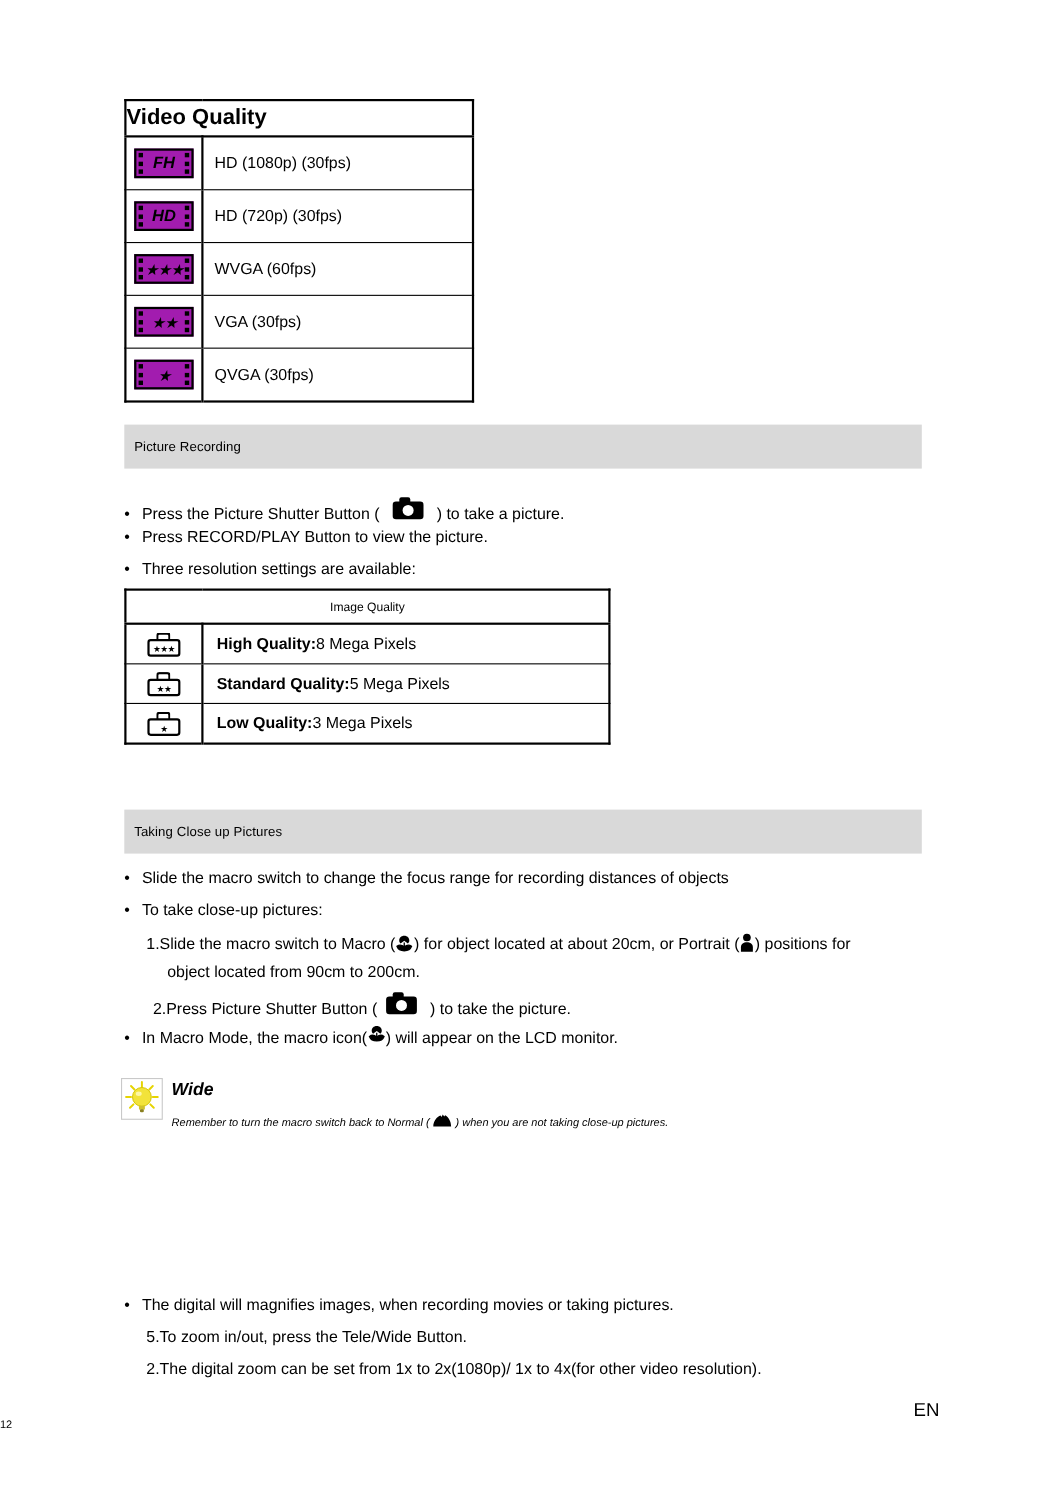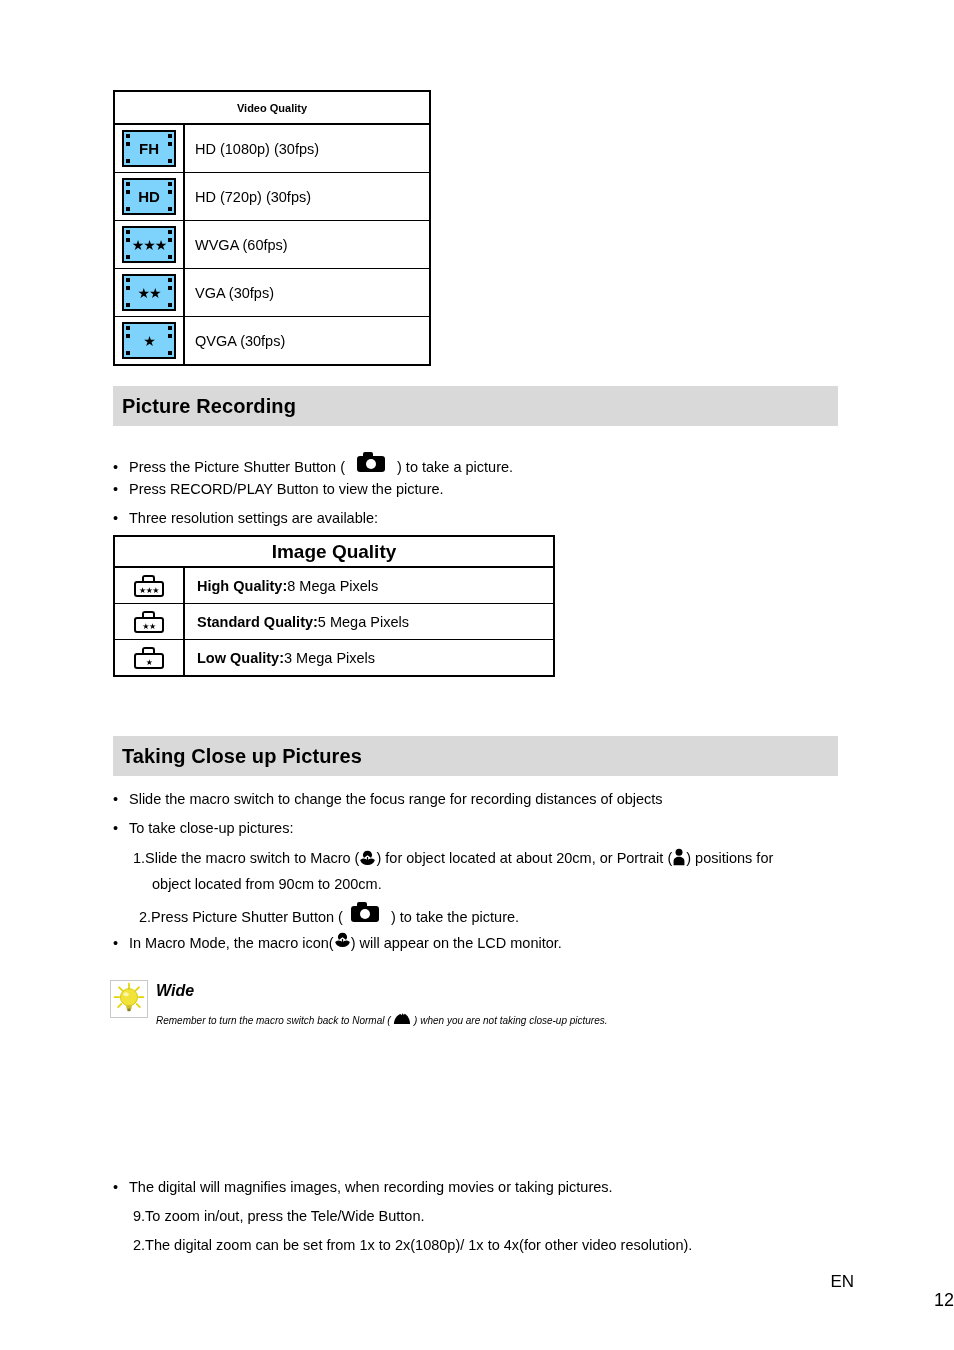--- a/index.html
+++ b/index.html
@@ -36,23 +36,22 @@
   }
 
   
   #video-quality-table {
     position: absolute;
     left: 113px;
     top: 90px;
     width: 318px;
   }
   #video-quality-table .vq-head {
-    text-align: center;
     font-weight: bold;
-    font-size: 11px;
+    font-size: 20px;
     height: 31px;
     border-bottom: 2px solid #000;
   }
   #video-quality-table .vq-icon-cell {
     width: 68px;
     height: 47px;
     text-align: center;
     vertical-align: middle;
     border-right: 2px solid #000;
   }
@@ -64,22 +63,22 @@
 
   
   #image-quality-table {
     position: absolute;
     left: 113px;
     top: 535px;
     width: 442px;
   }
   #image-quality-table .iq-head {
     text-align: center;
-    font-weight: bold;
-    font-size: 19px;
+    font-weight: normal;
+    font-size: 11px;
     height: 29px;
     border-bottom: 2px solid #000;
   }
   #image-quality-table .iq-icon-cell {
     width: 68px;
     height: 35px;
     text-align: center;
     vertical-align: middle;
     border-right: 2px solid #000;
   }
@@ -89,25 +88,26 @@
     vertical-align: middle;
     margin-left: 28px;
   }
   #image-quality-table .iq-strong { font-weight: bold; }
 
   
   .film-icon {
     display: inline-block;
     position: relative;
     width: 54px;
-    height: 37px;
+    height: 27px;
     border: 2px solid #000;
-    background: #7dd3fc;
+    background: #a21caf;
     box-sizing: border-box;
     vertical-align: middle;
+    font-style: italic;
   }
   .film-icon .perf {
     position: absolute;
     width: 4px;
     height: 4px;
     background: #000;
   }
   .film-icon .perf.l { left: 2px; }
   .film-icon .perf.r { right: 2px; }
   .film-icon .perf.p1 { top: 2px; }
@@ -150,22 +150,22 @@
     height: 40px;
     display: flex;
     align-items: center;
   }
   .section-bar .bar-bg {
     position: absolute;
     left: 0; top: 0; right: 0; bottom: 0;
   }
   .section-bar .bar-title {
     position: relative;
-    font-size: 20px;
-    font-weight: bold;
+    font-size: 12px;
+    font-weight: normal;
     padding-left: 9px;
     letter-spacing: 0.1px;
   }
   .bullet-row {
     position: absolute;
     font-size: 14.5px;
     display: flex;
     align-items: baseline;
     white-space: nowrap;
   }
@@ -305,22 +305,22 @@
     line-height: 1.75;
     text-align: justify;
   }
 
   
   #page-number {
     position: absolute;
     left: 0;
     right: 0;
     top: 1290px;
-    text-align: right;
-    font-size: 18px;
+    text-align: left;
+    font-size: 10px;
   }
   #lang-code {
     position: absolute;
     right: 100px;
     top: 1272px;
     font-size: 17px;
   }
 </style>
 </head>
 <body>
@@ -545,20 +545,20 @@
         </svg>
       </span><span> ) when you are not taking close-up pictures.</span></div>
   </div>
 
 
   <div class="bullet-row" style="left:113px; top:1179px;">
     <span class="bullet-dot">•</span>
     <span>The digital will magnifies images, when recording movies or taking pictures.</span>
   </div>
 
-  <div class="num-row" style="left:133px; top:1208px;">9.To zoom in/out, press the Tele/Wide Button.</div>
+  <div class="num-row" style="left:133px; top:1208px;">5.To zoom in/out, press the Tele/Wide Button.</div>
 
   <div class="num-row" style="left:133px; top:1237px;">2.The digital zoom can be set from 1x to 2x(1080p)/  1x to 4x(for other video resolution).</div>
 
   <div id="page-number">12</div>
   <div id="lang-code">EN</div>
 
 </div>
 
 </body></html>

